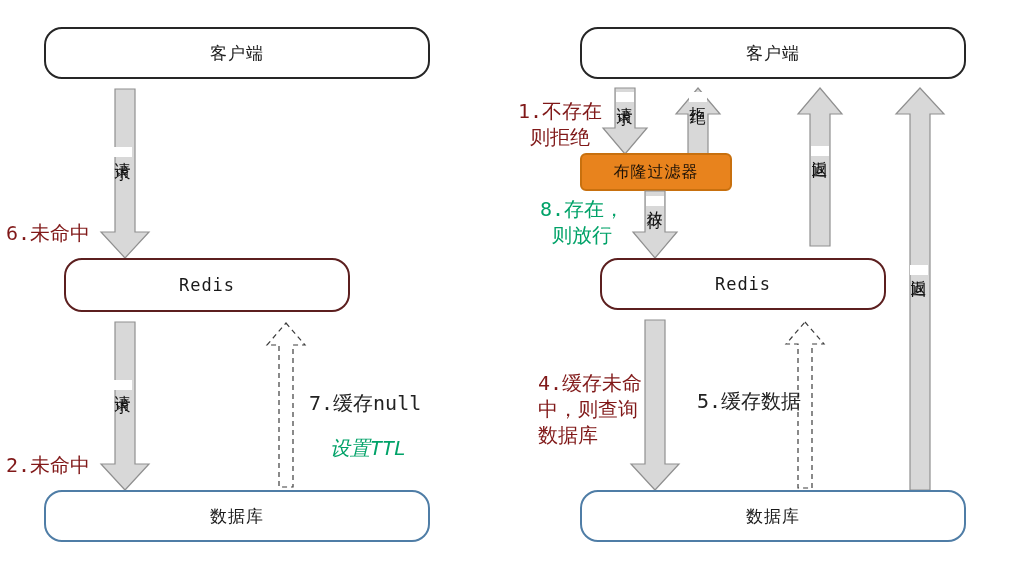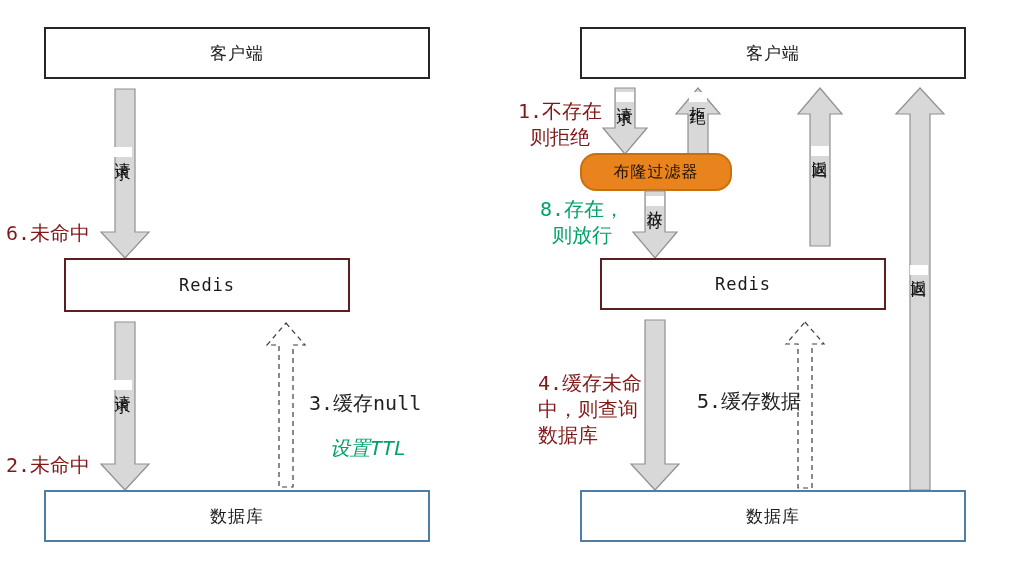--- a/index.html
+++ b/index.html
@@ -9,33 +9,33 @@
     width: 1012px;
     height: 569px;
     background: #ffffff;
     overflow: hidden;
   }
   .node {
     position: absolute;
     display: flex;
     align-items: center;
     justify-content: center;
-    border-radius: 0;
+    border-radius: 18px;
     background: #ffffff;
     font-size: 17px;
     letter-spacing: 1px;
     box-sizing: border-box;
   }
   .node.client   { border: 2px solid var(--client-border, #262626); }
   .node.redis    { border: 2px solid var(--redis-border, #5c1f1f); font-family: "DejaVu Sans Mono", monospace; margin-left: 20px; }
   .node.database { border: 2px solid var(--database-border, #4f7da6); }
   .node.bloom {
     border: 2px solid #c8700e;
     background: var(--bloom-bg, #e8831d);
-    border-radius: 16px;
+    border-radius: 6px;
     color: #1c1208;
     font-size: 16px;
   }
   svg.arrow { position: absolute; display: block; overflow: visible; }
   svg.arrow.solid  polygon { fill: #d8d8d8; stroke: #909090; stroke-width: 1.2; }
   svg.arrow.dashed polygon { fill: #ffffff; stroke: #3c3c3c; stroke-width: 1.2; stroke-dasharray: 5 4; }
   .vlabel {
     position: absolute;
     writing-mode: vertical-rl;
     text-orientation: upright;
@@ -77,21 +77,21 @@
       <polygon points="14,0 34,0 34,142 48,142 24,168 0,142 14,142"></polygon>
     </svg>
   <div class="vlabel" style="left:114px; top:380px;">请求</div>
 
   <div class="step red" style="left:6px; top:452px;">2.未命中</div>
 
   <svg class="arrow dashed" style="left:267px; top:323px; width:38px; height:164px;" viewBox="0 0 38 164">
       <polygon points="19,0 38,22 26,22 26,164 12,164 12,22 0,22"></polygon>
     </svg>
 
-  <div class="step dark" style="left:309px; top:390px;">3.缓存null</div>
+  <div class="step dark" style="left:309px; top:390px;">7.缓存null</div>
   <div class="step green" style="left:330px; top:435px;font-style:italic;">设置TTL</div>
 
   <div class="node database" style="left:44px; top:490px; width:386px; height:52px;">数据库</div>
 
   <div class="node client" style="left:580px; top:27px; width:386px; height:52px;">客户端</div>
 
   <svg class="arrow solid" style="left:603px; top:88px; width:44px; height:66px;" viewBox="0 0 44 66">
       <polygon points="12,0 32,0 32,40 44,40 22,66 0,40 12,40"></polygon>
     </svg>
   <div class="vlabel" style="left:616px; top:92px;">请求</div>

